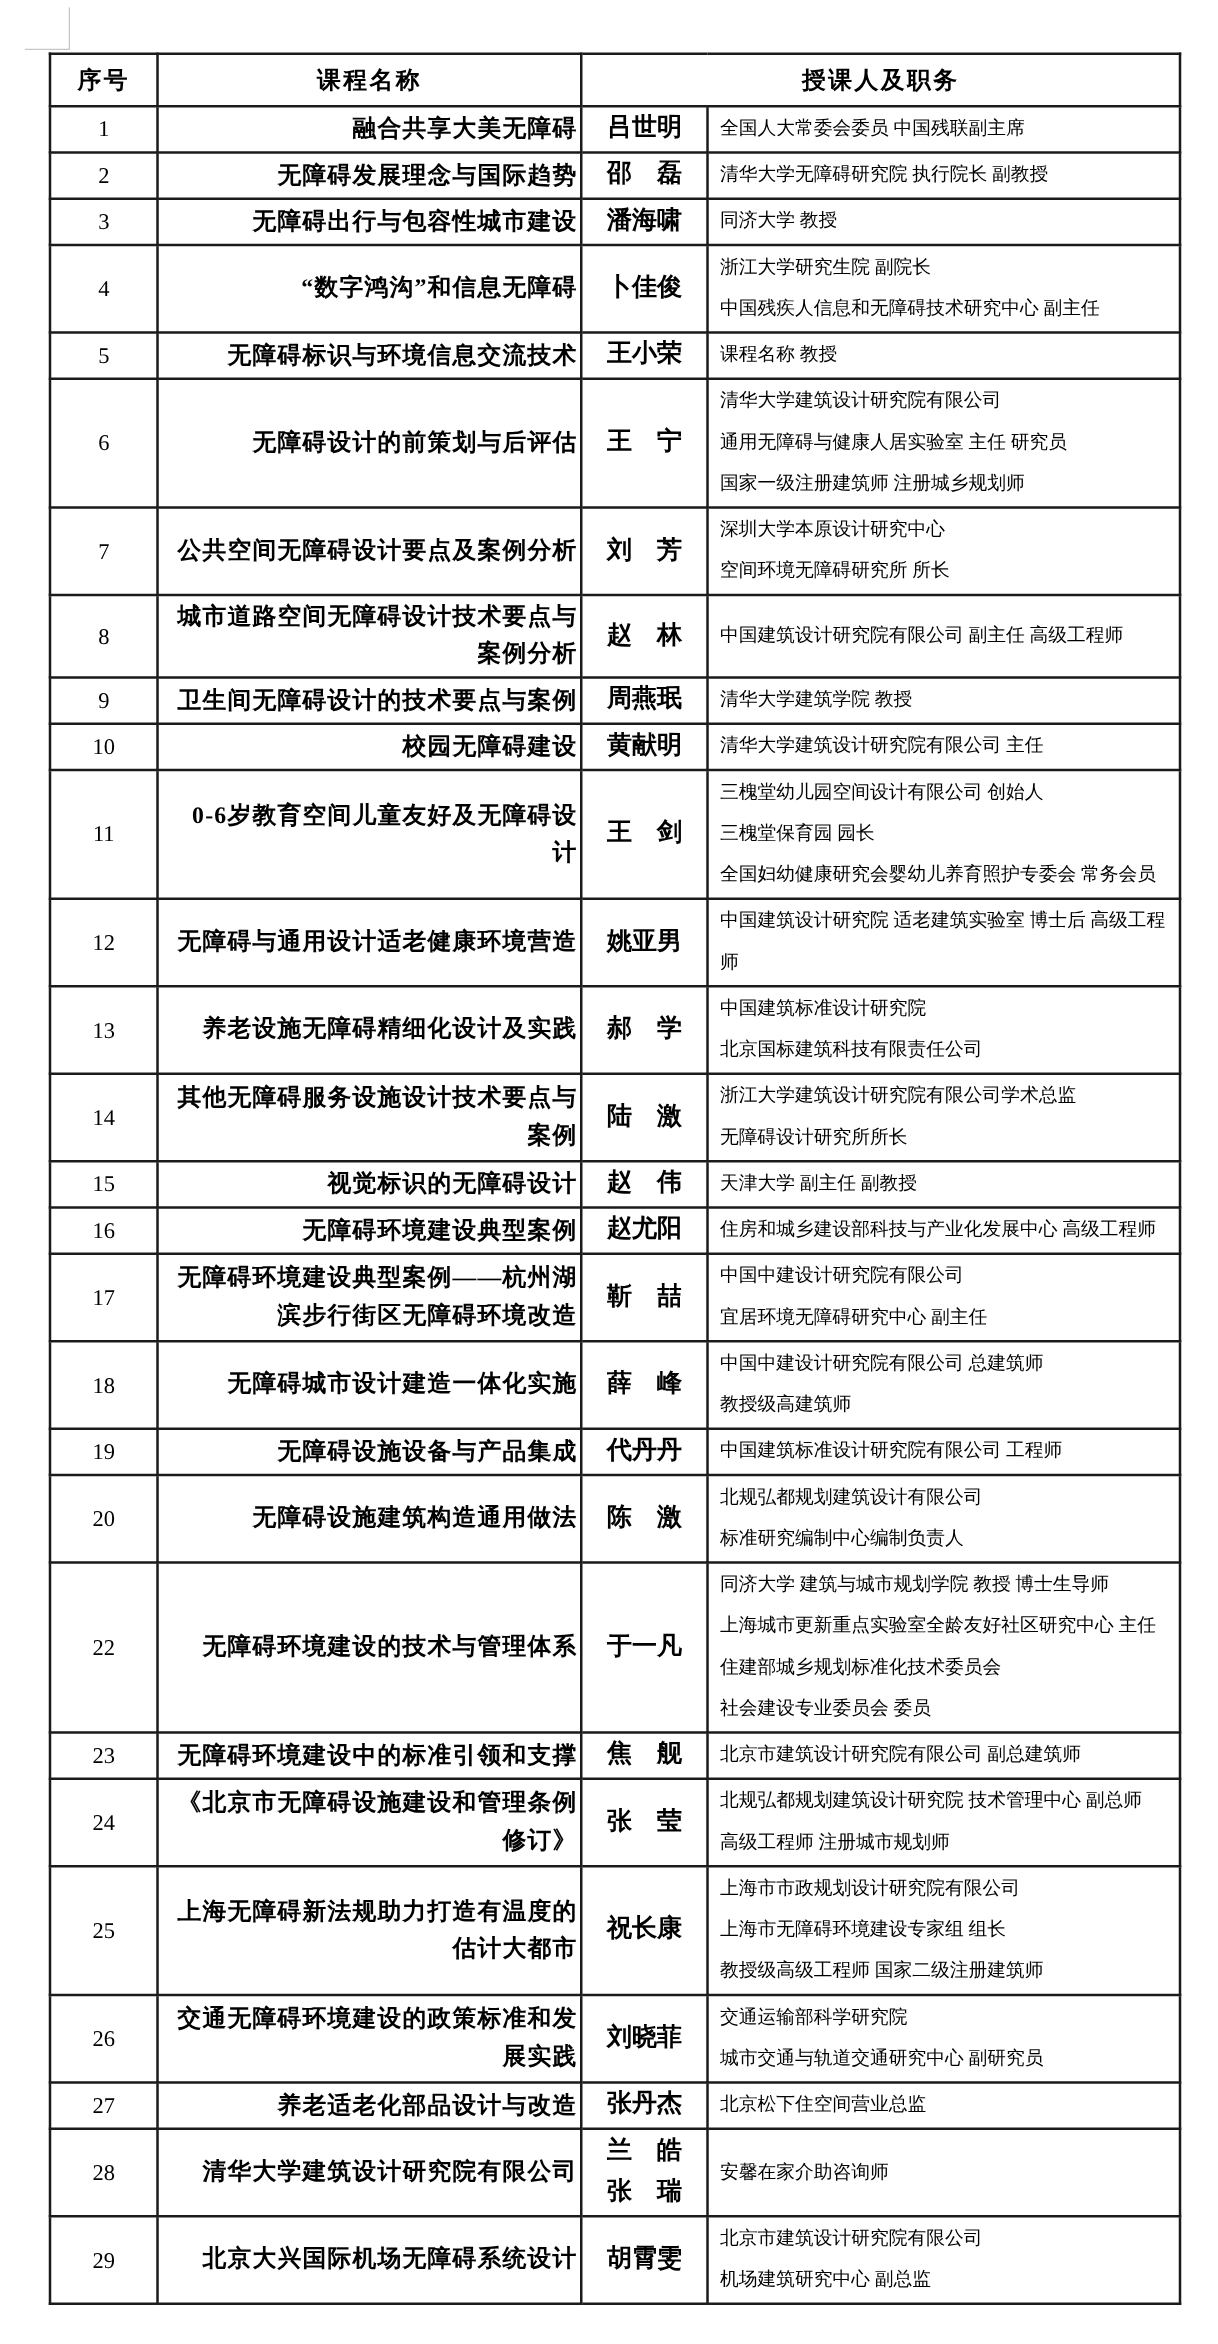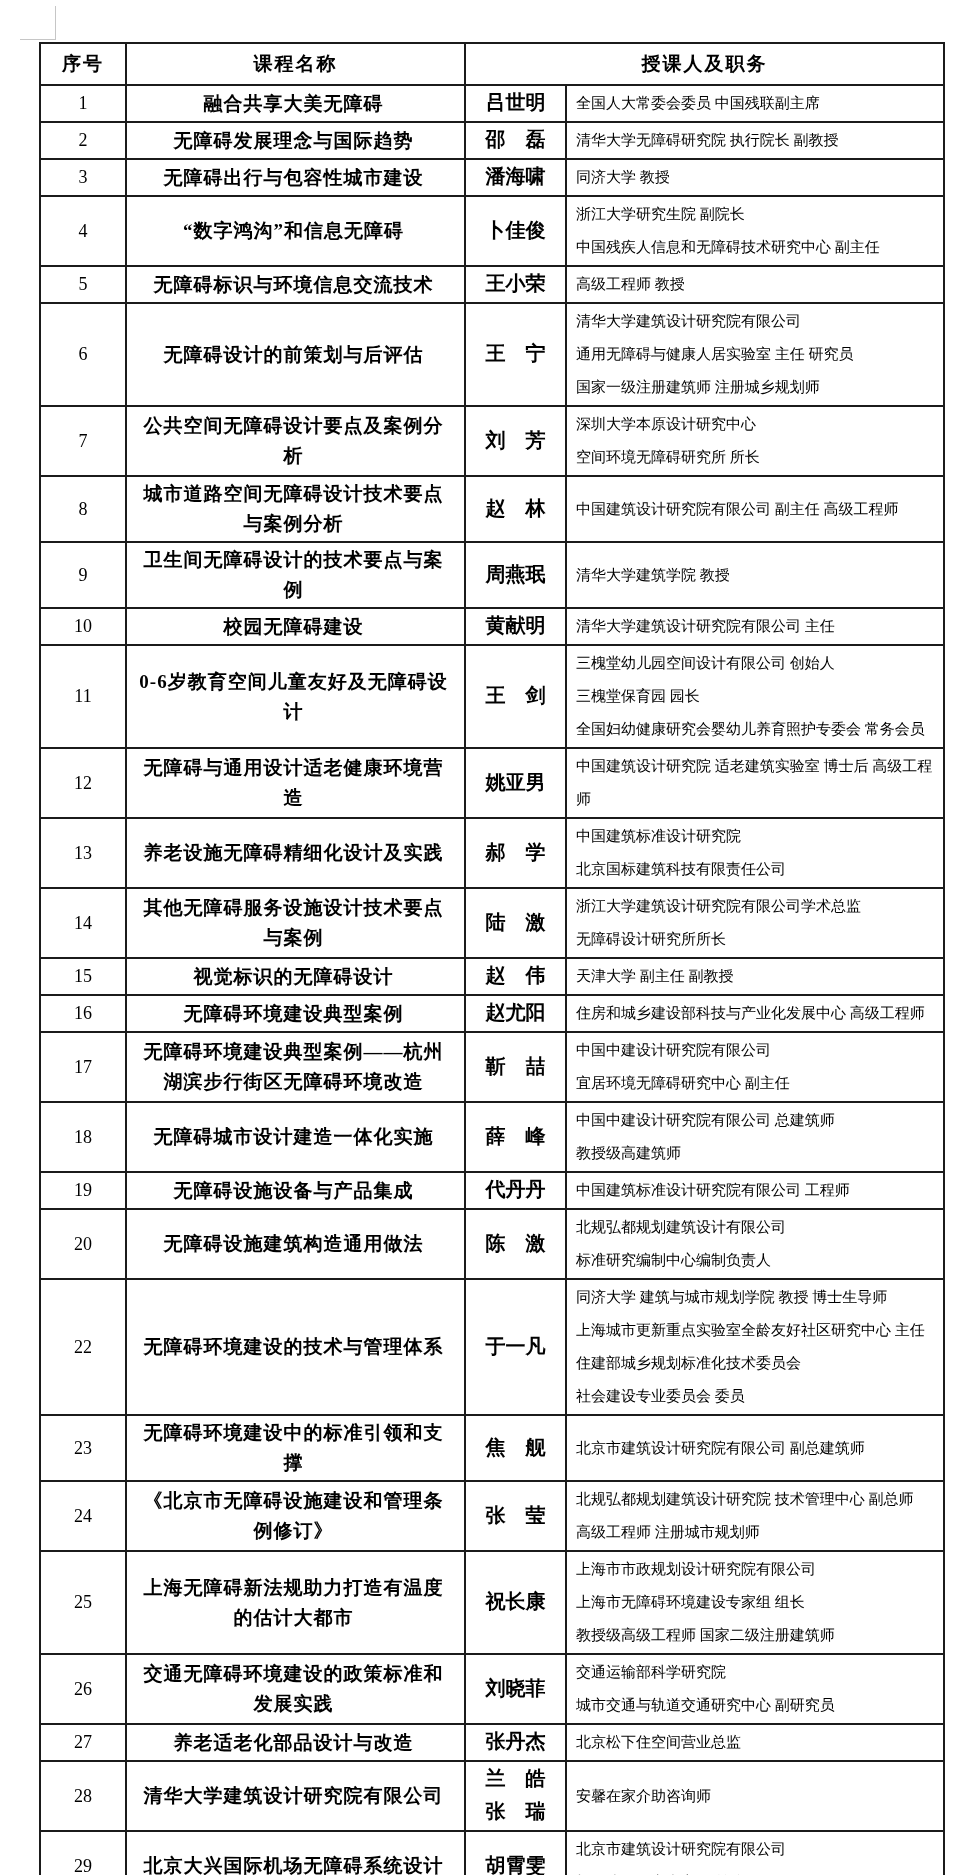--- a/index.html
+++ b/index.html
@@ -60,22 +60,22 @@
     text-align: center;
     font-size: 18px;
     height: 31px;
     padding: 1px 2px;
   }
   td.col-course {
     font-size: 19px;
     font-weight: 600;
     line-height: 30px;
     letter-spacing: 1px;
-    padding: 2px 16px 2px 12px;
-    text-align: center;
+    padding: 2px 2px 2px 12px;
+    text-align: right;
   }
   td.col-name {
     font-size: 20px;
     font-weight: 700;
     text-align: center;
     line-height: 33px;
     white-space: pre-line;
     padding: 1px 2px;
     font-family: Liberation Mono, monospace;
   }
@@ -131,21 +131,21 @@
           <td class="col-no">4</td>
           <td class="col-course">“数字鸿沟”和信息无障碍</td>
           <td class="col-name">卜佳俊</td>
           <td class="col-titles">浙江大学研究生院 副院长
 中国残疾人信息和无障碍技术研究中心 副主任</td>
         </tr>
         <tr>
           <td class="col-no">5</td>
           <td class="col-course">无障碍标识与环境信息交流技术</td>
           <td class="col-name">王小荣</td>
-          <td class="col-titles">高级工程师 教授</td>
+          <td class="col-titles">课程名称 教授</td>
         </tr>
         <tr>
           <td class="col-no">6</td>
           <td class="col-course">无障碍设计的前策划与后评估</td>
           <td class="col-name">王　宁</td>
           <td class="col-titles">清华大学建筑设计研究院有限公司
 通用无障碍与健康人居实验室 主任 研究员
 国家一级注册建筑师 注册城乡规划师</td>
         </tr>
         <tr>

